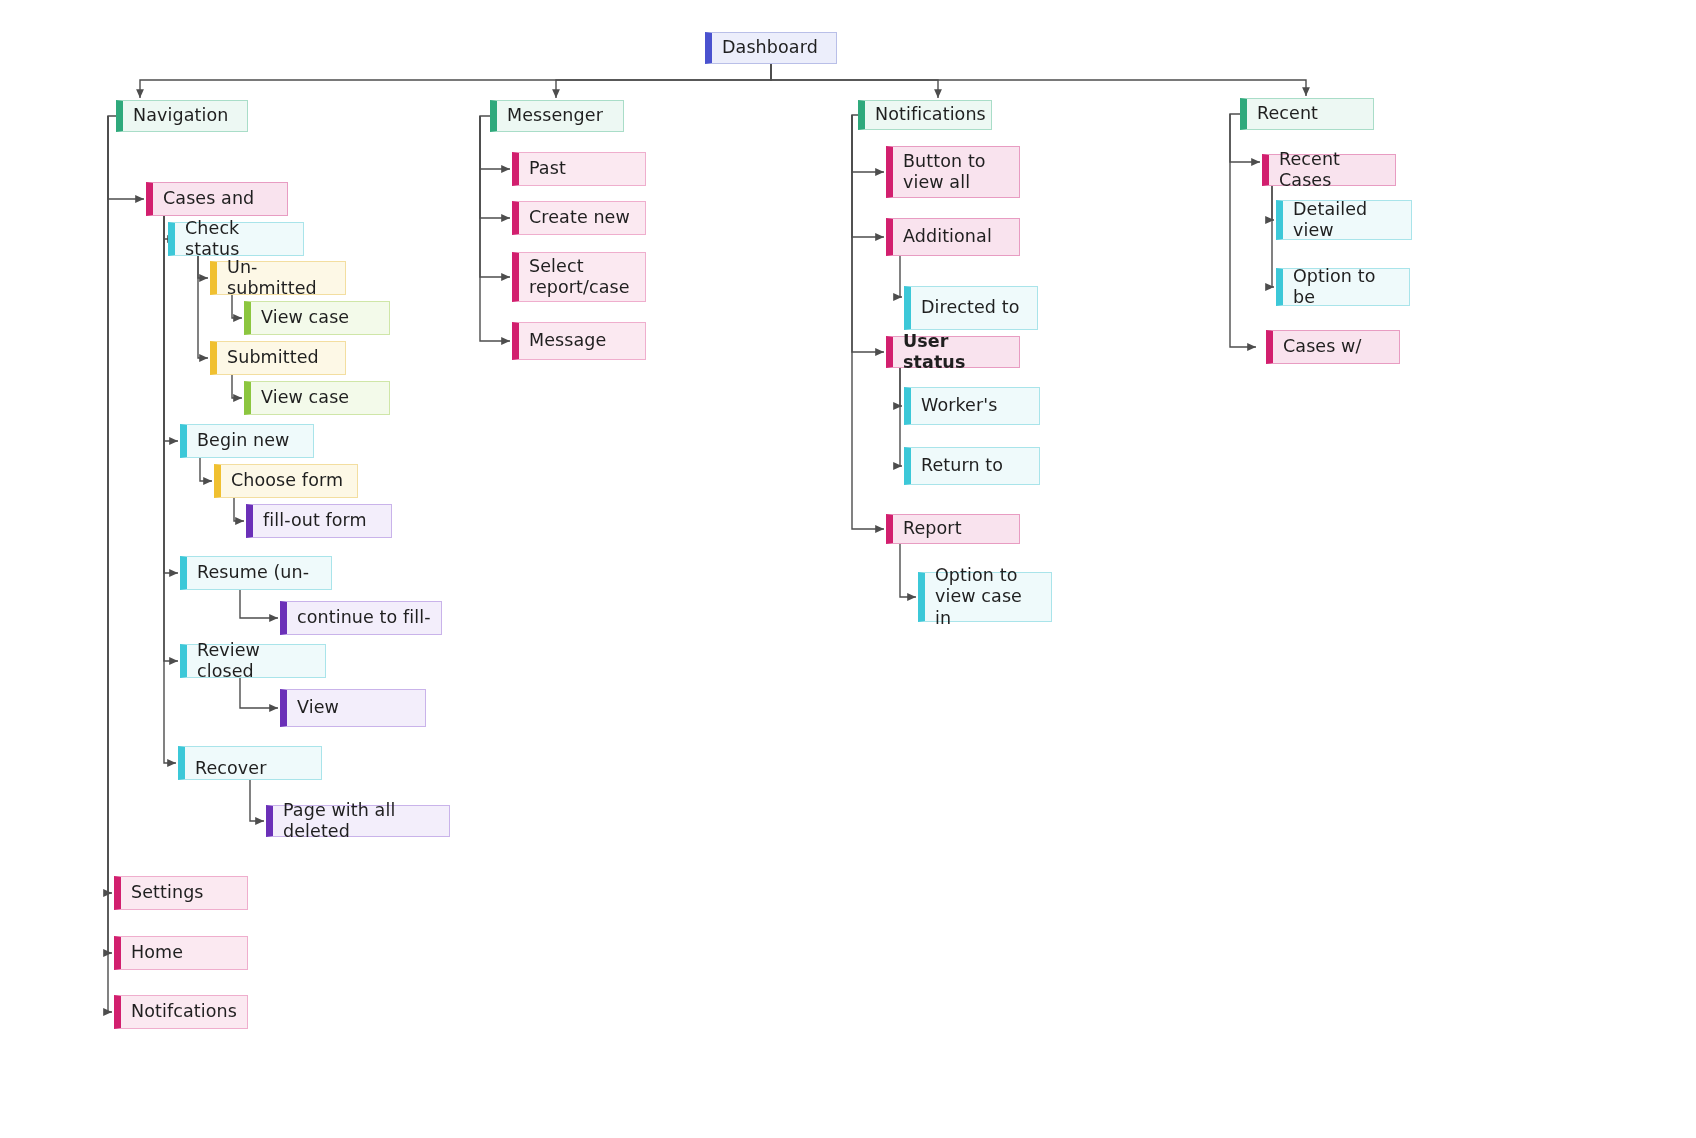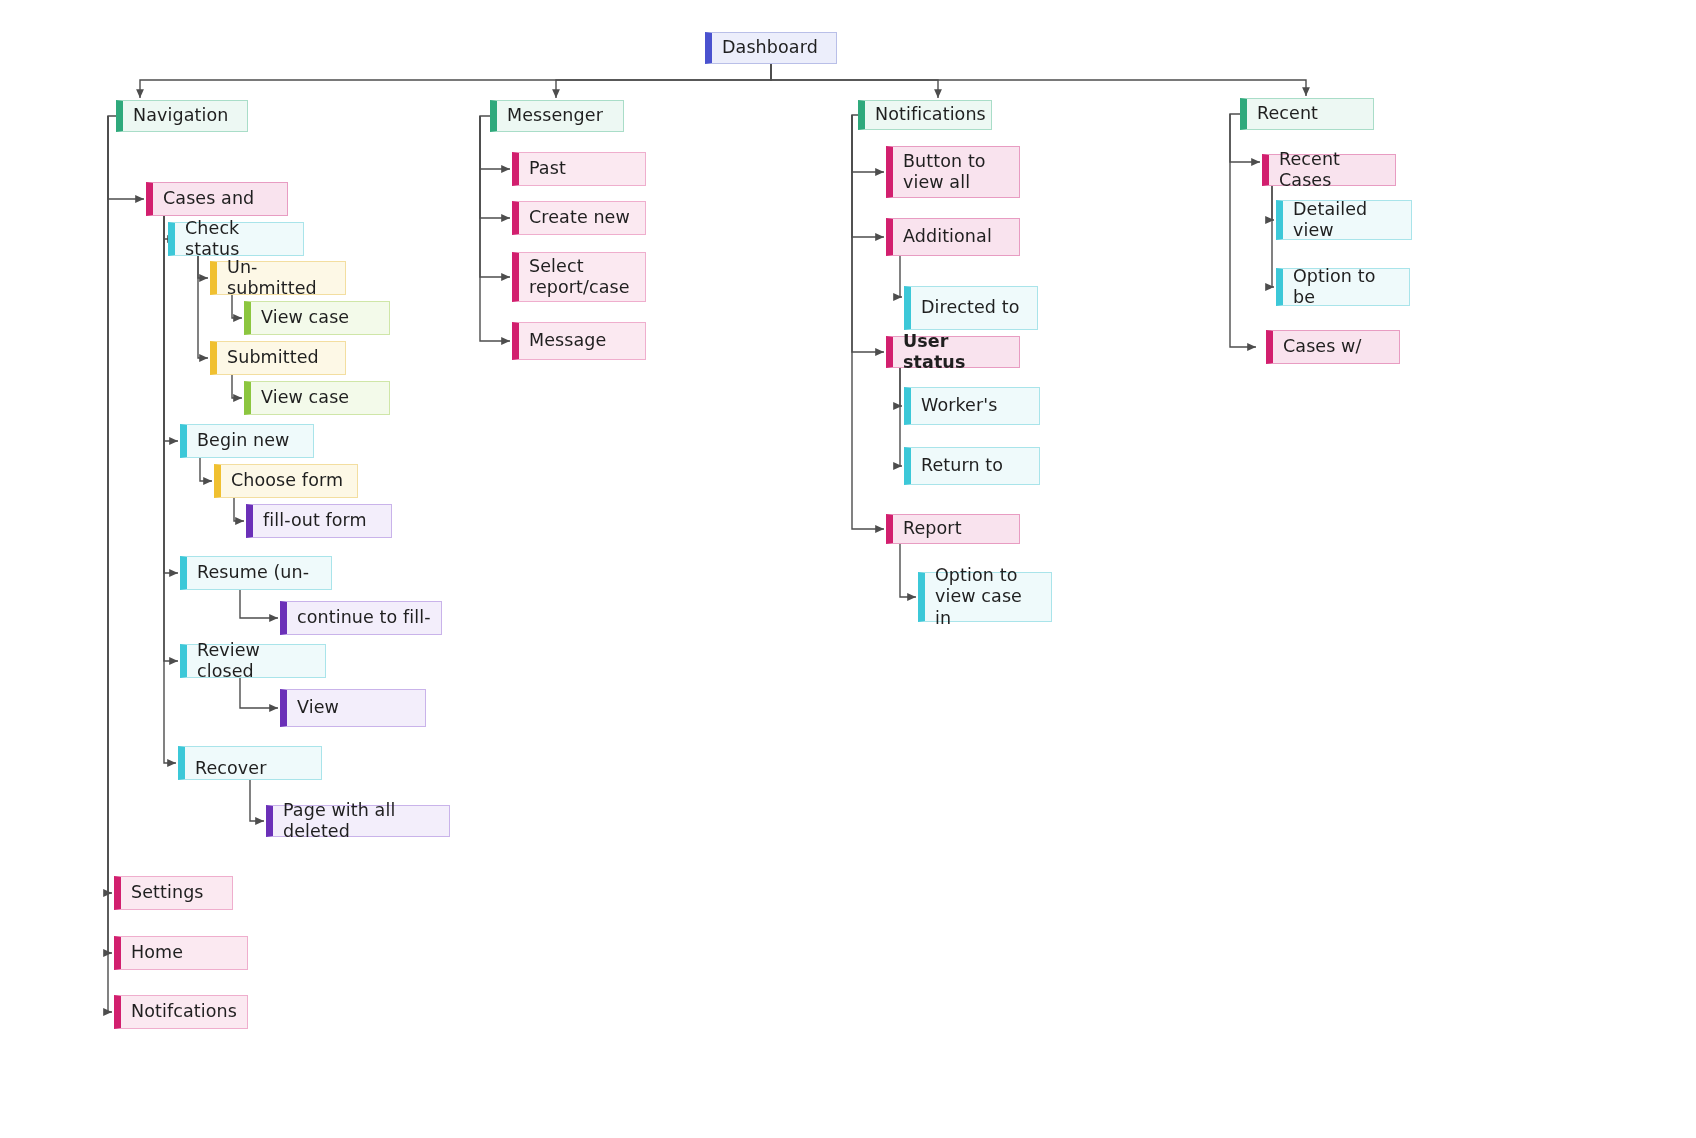--- a/index.html
+++ b/index.html
@@ -121,21 +121,21 @@
     <div class="node c-olive" style="left: 244px; top: 381px; width: 146px; height: 34px;"><span>View case</span></div>
     <div class="node c-cyan" style="left: 180px; top: 424px; width: 134px; height: 34px;"><span>Begin new</span></div>
     <div class="node c-yellow" style="left: 214px; top: 464px; width: 144px; height: 34px;"><span>Choose form</span></div>
     <div class="node c-purple" style="left: 246px; top: 504px; width: 146px; height: 34px;"><span>fill-out form</span></div>
     <div class="node c-cyan" style="left: 180px; top: 556px; width: 152px; height: 34px;"><span>Resume (un-</span></div>
     <div class="node c-purple" style="left: 280px; top: 601px; width: 162px; height: 34px;"><span>continue to fill-</span></div>
     <div class="node c-cyan" style="left: 180px; top: 644px; width: 146px; height: 34px;"><span>Review closed</span></div>
     <div class="node c-purple" style="left: 280px; top: 689px; width: 146px; height: 38px;"><span>View</span></div>
     <div class="node c-cyan" style="left: 178px; top: 746px; width: 144px; height: 34px; align-items: flex-end;"><span>Recover</span></div>
     <div class="node c-purple" style="left: 266px; top: 805px; width: 184px; height: 32px;"><span>Page with all deleted</span></div>
-    <div class="node c-pink" style="left: 114px; top: 876px; width: 119px; height: 34px;"><span>Settings</span></div>
+    <div class="node c-pink" style="left: 114px; top: 876px; width: 134px; height: 34px;"><span>Settings</span></div>
     <div class="node c-pink" style="left: 114px; top: 936px; width: 134px; height: 34px;"><span>Home</span></div>
     <div class="node c-pink" style="left: 114px; top: 995px; width: 134px; height: 34px;"><span>Notifcations</span></div>
     <div class="node c-green" style="left: 490px; top: 100px; width: 134px; height: 32px;"><span>Messenger</span></div>
     <div class="node c-pink" style="left: 512px; top: 152px; width: 134px; height: 34px;"><span>Past</span></div>
     <div class="node c-pink" style="left: 512px; top: 201px; width: 134px; height: 34px;"><span>Create new</span></div>
     <div class="node c-pink" style="left: 512px; top: 252px; width: 134px; height: 50px;"><span>Select
 report/case</span></div>
     <div class="node c-pink" style="left: 512px; top: 322px; width: 134px; height: 38px;"><span>Message</span></div>
     <div class="node c-green" style="left: 858px; top: 100px; width: 134px; height: 30px;"><span>Notifications</span></div>
     <div class="node c-pinkd" style="left: 886px; top: 146px; width: 134px; height: 52px;"><span>Button to

